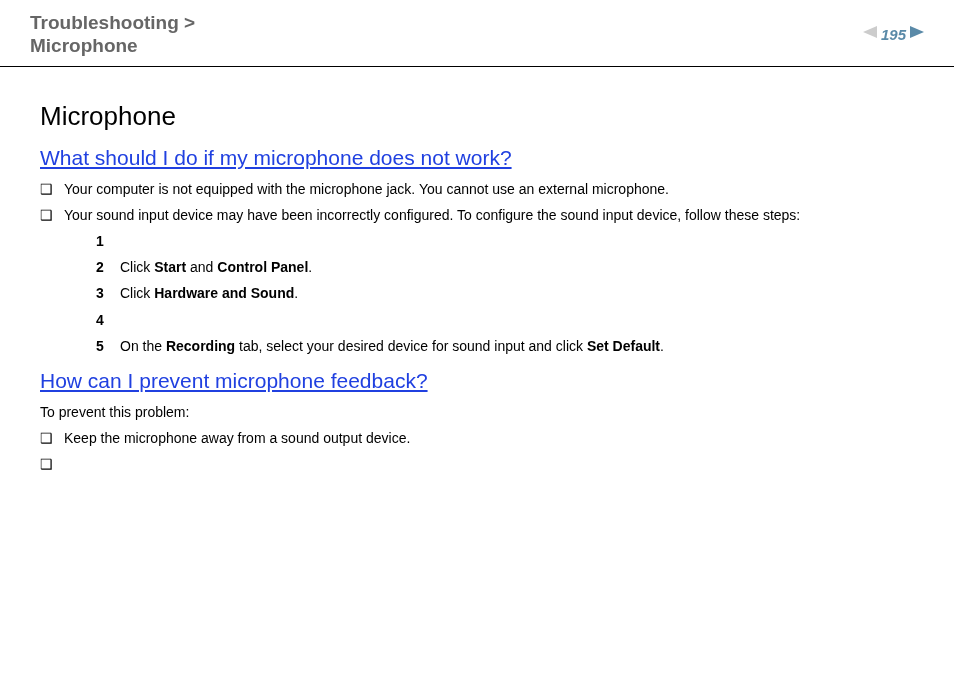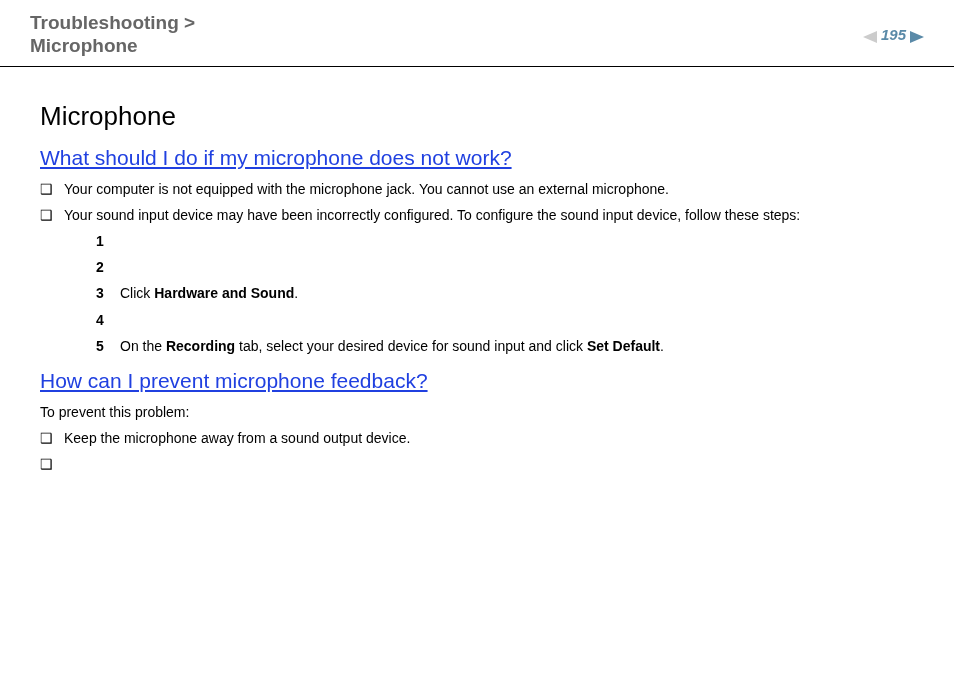--- a/index.html
+++ b/index.html
@@ -21,21 +21,21 @@
     border-bottom: 1px solid #000;
   }
   .breadcrumb {
     font-size: 19px;
     font-weight: bold;
     color: #666;
     line-height: 1.2;
   }
   .pagenav {
     display: flex;
-    align-items: flex-end;
+    align-items: flex-start;
     gap: 4px;
   }
   .pagenum {
     font-weight: bold;
     font-style: italic;
     color: #5a8aa8;
     font-size: 15px;
   }
   .arrow-left, .arrow-right {
     width: 0;
@@ -117,20 +117,21 @@
   <div class="bullet-row">
     <span class="bullet-mark">❑</span>
     <span>Your sound input device may have been incorrectly configured. To configure the sound input device, follow these steps:</span>
   </div>
 
   <div class="step-row">
     <span class="step-num">1</span>
   </div>
   <div class="step-row">
     <span class="step-num">2</span>
+    <span><span>Click </span><b>Start</b><span> and </span><b>Control Panel</b><span>.</span></span>
   </div>
   <div class="step-row">
     <span class="step-num">3</span>
     <span><span>Click </span><b>Hardware and Sound</b><span>.</span></span>
   </div>
   <div class="step-row">
     <span class="step-num">4</span>
   </div>
   <div class="step-row">
     <span class="step-num">5</span>

